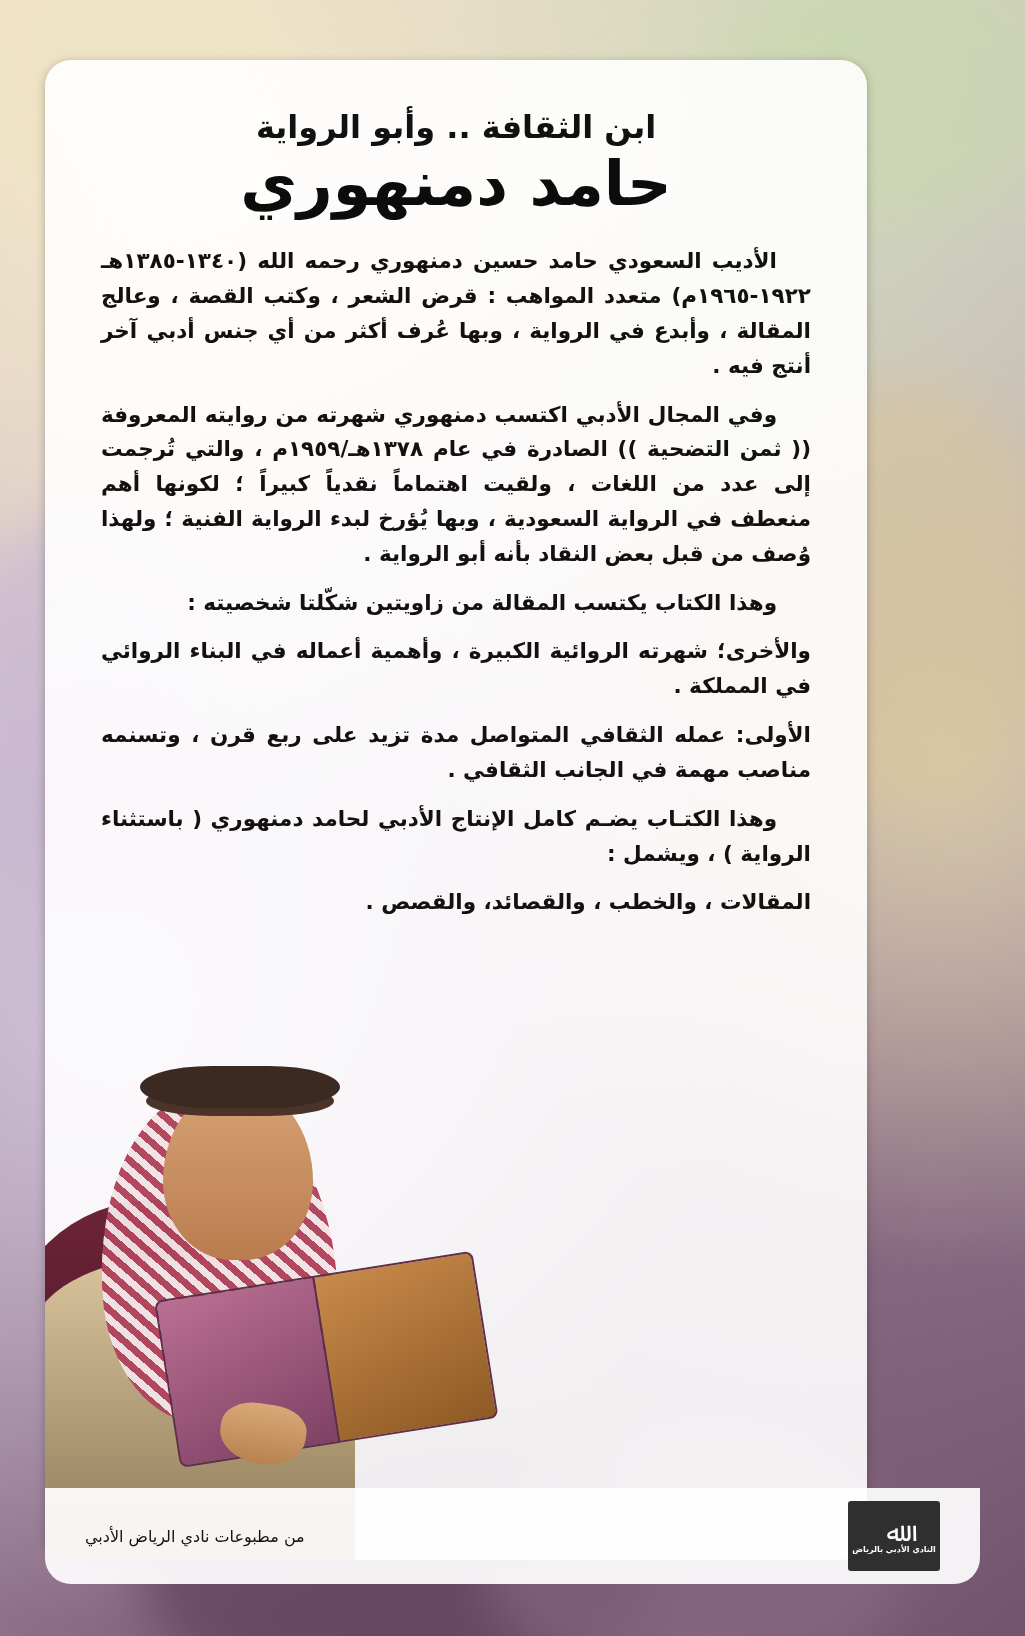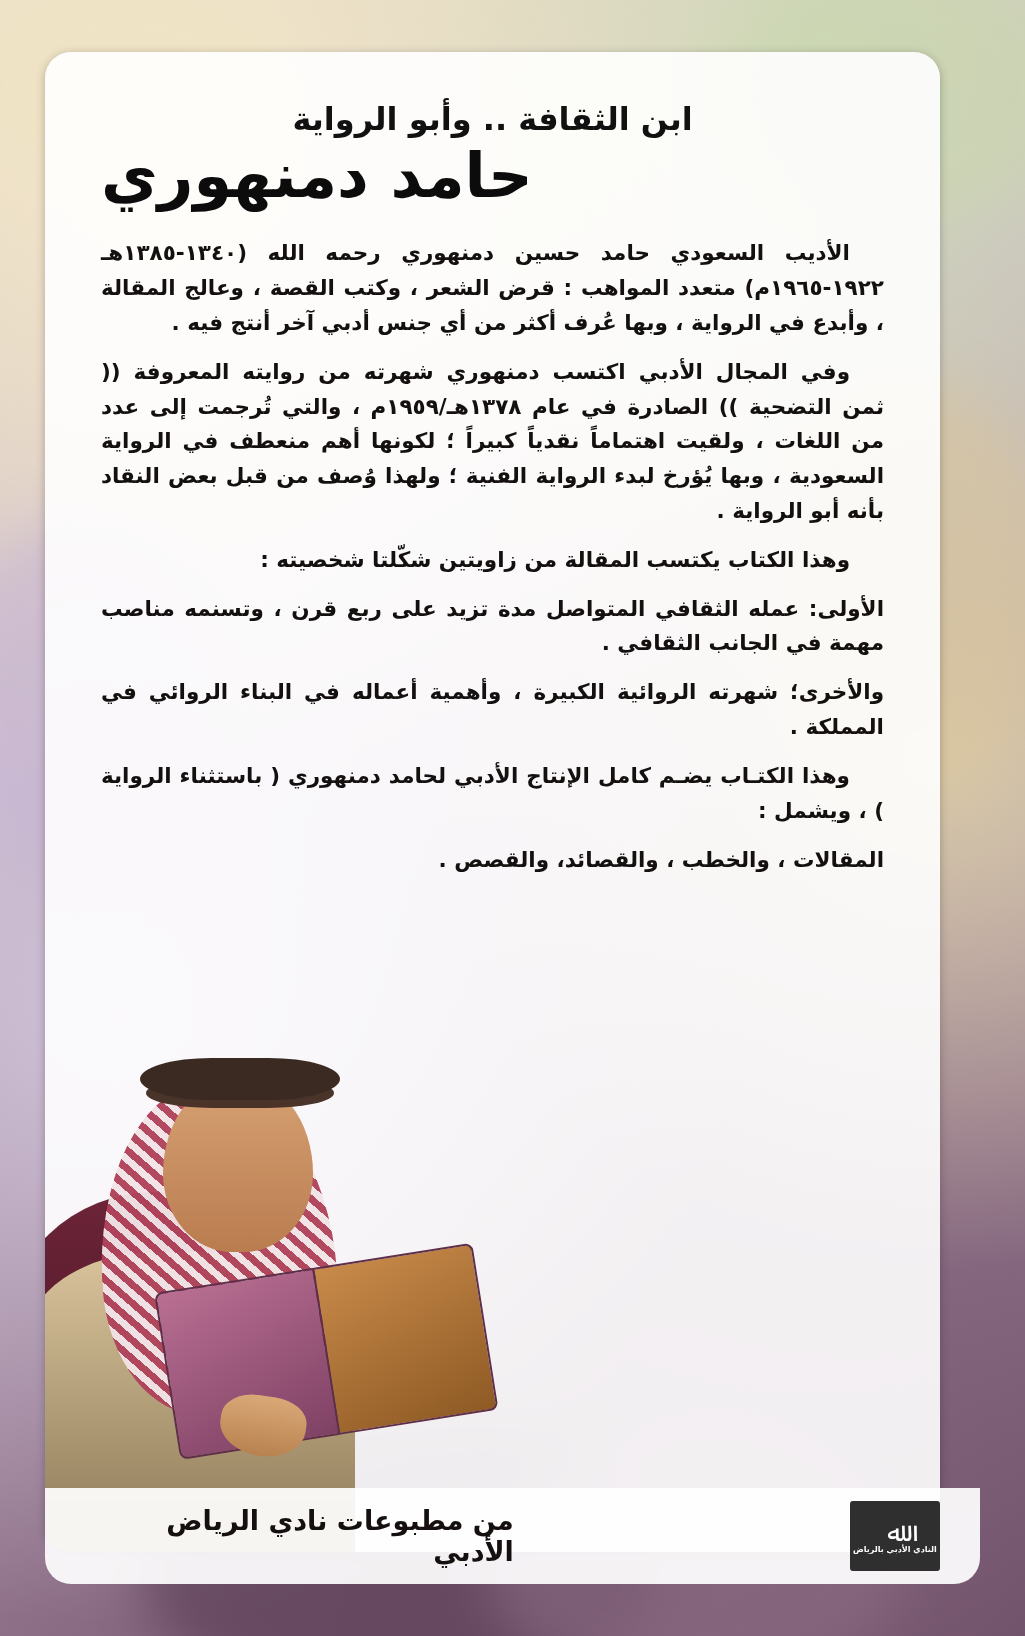--- a/index.html
+++ b/index.html
@@ -25,22 +25,22 @@
   .blot{position:absolute;border-radius:50%;filter:blur(26px);opacity:.55;}
   .b1{left:-40px;top:-30px;width:330px;height:230px;background:#efe3c4;}
   .b2{right:-60px;top:-40px;width:360px;height:260px;background:#c9d6ae;}
   .b3{right:-30px;top:380px;width:300px;height:420px;background:#d9c49c;}
   .b4{left:-60px;top:520px;width:280px;height:360px;background:#c6b4d2;}
   .b5{left:140px;bottom:-80px;width:520px;height:300px;background:#5d4159;opacity:.7;}
   .b6{right:120px;bottom:-60px;width:420px;height:260px;background:#8a6a83;opacity:.65;}
 
   .card{
     position:absolute;
-    left:45px;top:52px;
-    width:895px;height:1500px;
+    left:45px;top:60px;
+    width:822px;height:1500px;
     background:rgba(255,255,255,0.90);
     border-radius:26px;
     box-shadow:0 2px 10px rgba(0,0,0,.25);
     overflow:hidden;
   }
   .card-inner{
     position:absolute;inset:0;
     padding:34px 56px 0 56px;
     box-sizing:border-box;
   }
@@ -48,21 +48,21 @@
     text-align:center;
     font-family:"DejaVu Sans", sans-serif;
     font-weight:bold;
     font-size:32px;
     color:#111;
     letter-spacing:0px;
     margin:14px 0 2px 0;
     direction:rtl;
   }
   .title{
-    text-align:left;
+    text-align:center;
     font-weight:bold;
     font-size:62px;
     color:#0c0c0c;
     margin:4px 0 26px 0;
     direction:rtl;
     line-height:1.1;
   }
   .body{
     direction:rtl;
     text-align:justify;
@@ -137,21 +137,21 @@
     left:45px;right:45px;bottom:52px;
     height:96px;
     background:rgba(255,255,255,0.92);
     border-radius:0 0 26px 26px;
     display:flex;align-items:center;justify-content:flex-start;
     direction:rtl;
     padding:0 40px;
     box-sizing:border-box;
   }
   .footer-text{
-    font-size:27px;font-weight:bold;color:#15100f;
+    font-size:16px;font-weight:normal;color:#15100f;
     margin-right:auto;margin-left:0;
     padding-right:330px;
   }
   .logo{
     width:92px;height:70px;
     background:#2f2f2f;
     color:#fff;
     display:flex;align-items:center;justify-content:center;
     flex-direction:column;
     border-radius:3px;
@@ -176,22 +176,22 @@
 
   <div class="card">
     <div class="card-inner">
       <div class="kicker">ابن الثقافة .. وأبو الرواية</div>
       <div class="title">حامد دمنهوري</div>
 
       <div class="body">
         <p class="indent">الأديب السعودي حامد حسين دمنهوري رحمه الله (١٣٤٠-١٣٨٥هـ ١٩٢٢-١٩٦٥م) متعدد المواهب : قرض الشعر ، وكتب القصة ، وعالج المقالة ، وأبدع في الرواية ، وبها عُرف أكثر من أي جنس أدبي آخر أنتج فيه .</p>
         <p class="indent">وفي المجال الأدبي اكتسب دمنهوري شهرته من روايته المعروفة (( ثمن التضحية )) الصادرة في عام ١٣٧٨هـ/١٩٥٩م ، والتي تُرجمت إلى عدد من اللغات ، ولقيت اهتماماً نقدياً كبيراً ؛ لكونها أهم منعطف في الرواية السعودية ، وبها يُؤرخ لبدء الرواية الفنية ؛ ولهذا وُصف من قبل بعض النقاد بأنه أبو الرواية .</p>
         <p class="indent tight">وهذا الكتاب يكتسب المقالة من زاويتين شكّلتا شخصيته :</p>
+        <p class="tight">والأخرى؛ شهرته الروائية الكبيرة ، وأهمية أعماله في البناء الروائي في المملكة .</p>
         <p class="tight">الأولى: عمله الثقافي المتواصل مدة تزيد على ربع قرن ، وتسنمه مناصب مهمة في الجانب الثقافي .</p>
-        <p class="tight">والأخرى؛ شهرته الروائية الكبيرة ، وأهمية أعماله في البناء الروائي في المملكة .</p>
         <p class="indent tight">وهذا الكتـاب يضـم كامل الإنتاج الأدبي لحامد دمنهوري ( باستثناء الرواية ) ، ويشمل :</p>
         <p class="tight">المقالات ، والخطب ، والقصائد، والقصص .</p>
       </div>
     </div>
 
     <div class="photo">
       <div class="bisht"></div>
       <div class="thobe"></div>
       <div class="ghutra"></div>
       <div class="face"></div>

